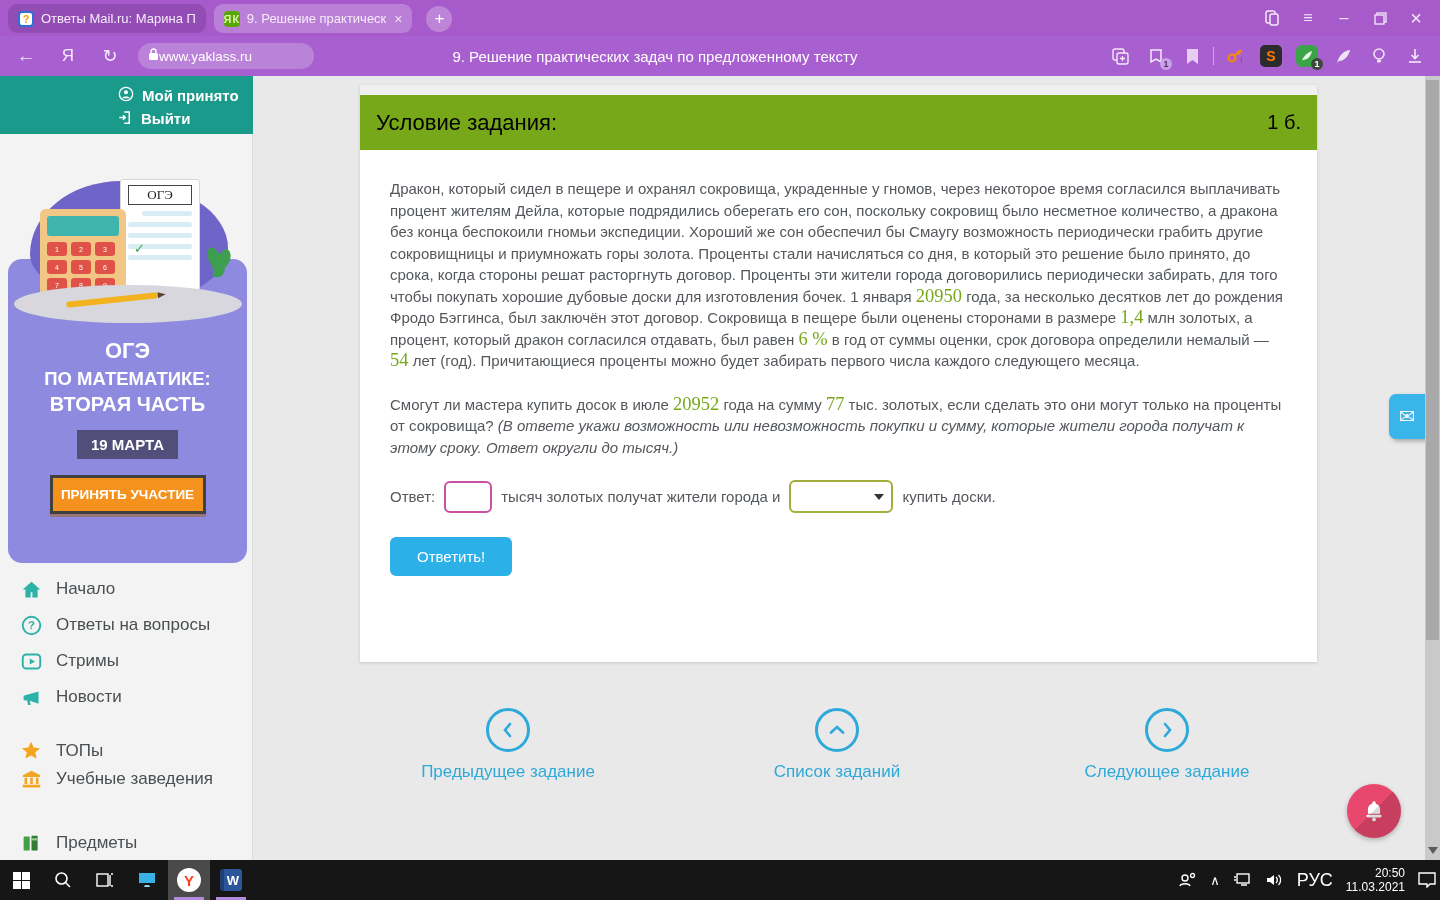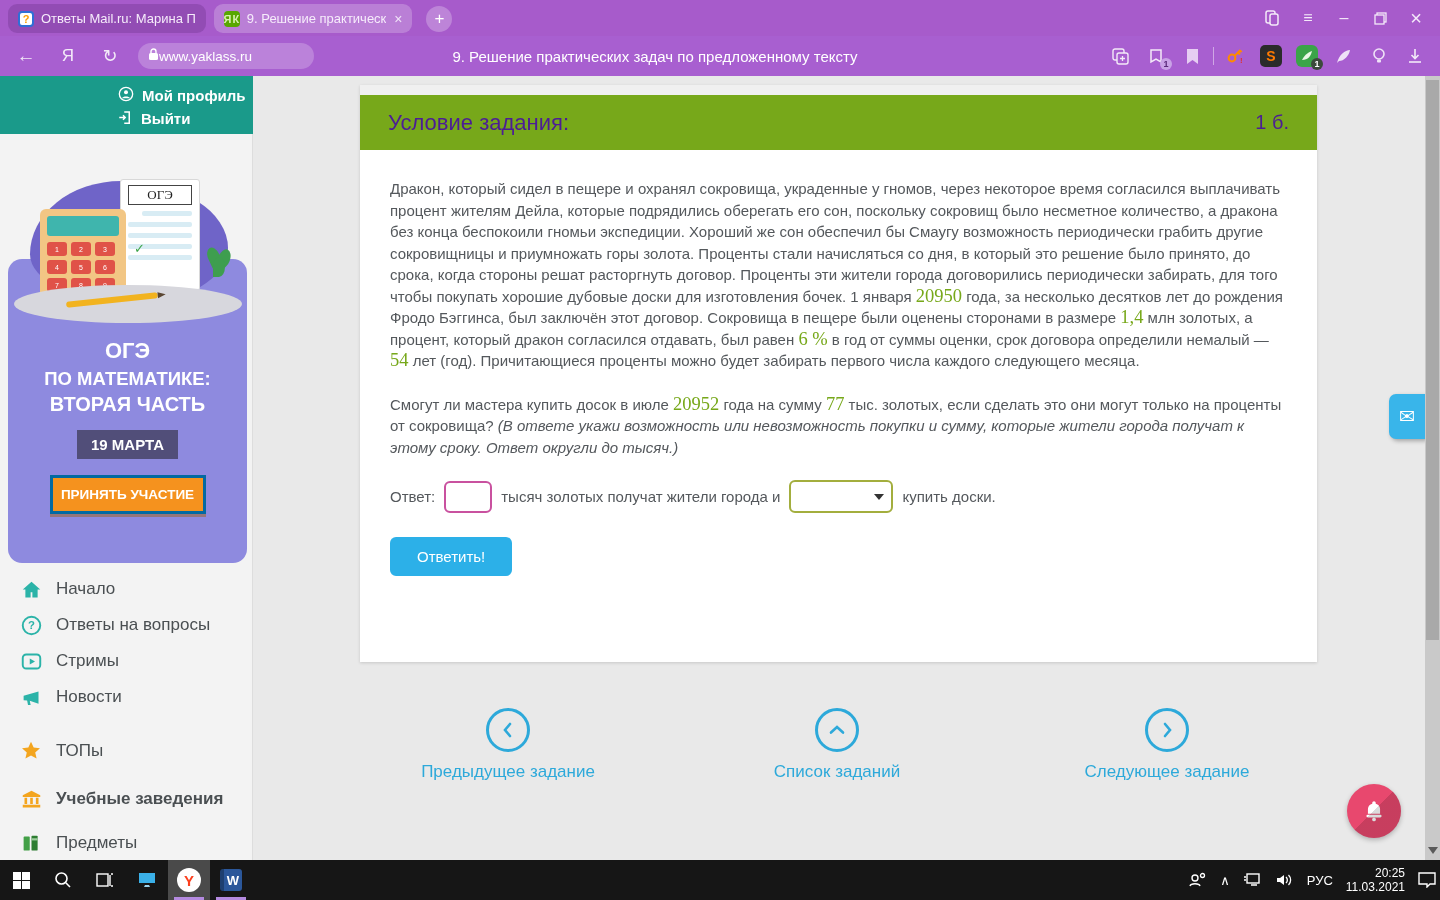--- a/index.html
+++ b/index.html
@@ -60,29 +60,29 @@
   .plant i { position:absolute; background:#3e9e4f; border-radius:50% 50% 50% 0; width:12px; height:20px; }
   .plant i:nth-child(1){ left:2px; top:0; transform:rotate(-25deg); }
   .plant i:nth-child(2){ left:12px; top:2px; transform:rotate(20deg); }
   .plant i:nth-child(3){ left:7px; top:10px; }
   .banner-texts { position:absolute; left:0; top:160px; width:239px; text-align:center; color:#fff; }
   .bn-stream { font-size:27px; font-weight:bold; letter-spacing:0.5px; }
   .bn-oge { font-size:22px; font-weight:bold; margin-top:9px; }
   .bn-math { font-size:18.5px; font-weight:bold; margin-top:4px; }
   .bn-part { font-size:20px; font-weight:bold; margin-top:3px; }
   .bn-date { display:inline-block; margin-top:14px; background:#514e79; padding:6px 14px; font-size:15px; font-weight:bold; }
-  .bn-cta { display:block; margin:16px auto 0; width:156px; padding:9px 0; background:#f5921e; border:3px solid #0369a1; border-radius:0; color:#fff; font-weight:bold; font-size:13.5px; text-align:center; box-shadow:0 3px 0 rgba(160,90,0,0.45); }
+  .bn-cta { display:block; margin:16px auto 0; width:156px; padding:9px 0; background:#f5921e; border:3px solid #404040; border-radius:0; color:#fff; font-weight:bold; font-size:13.5px; text-align:center; box-shadow:0 3px 0 rgba(160,90,0,0.45); }
   .menu { position:absolute; left:0; top:486px; width:253px; }
   .menu-item { position:absolute; left:0; width:253px; height:34px; display:flex; align-items:center; padding-left:20px; gap:14px; color:#4a4f52; font-size:17px; }
   .mi-icon { width:22px; height:22px; flex:0 0 22px; display:flex; align-items:center; justify-content:center; }
 
   
   .task-card { position:absolute; left:360px; top:9px; width:957px; height:577px; background:#fff; box-shadow:0 1px 3px rgba(0,0,0,0.15); }
   .card-strip { height:10px; background:#f0f0f0; }
-  .task-header { height:55px; background:#77a81a; display:flex; align-items:center; justify-content:space-between; padding:0 28px; color:#4c1d95; }
+  .task-header { height:55px; background:#77a81a; display:flex; align-items:center; justify-content:space-between; padding:0 16px; color:#000000; }
   .th-title { font-size:22px; }
   .th-points { font-size:20px; }
   .task-body { padding:28px 30px 0 30px; color:#54585c; font-size:15px; line-height:21.5px; }
   .task-body p { margin-bottom:22px; }
   .seg-num { font-family:"Liberation Serif","DejaVu Serif",serif; color:#77a81a; font-size:18.5px; line-height:21.5px; }
   .seg-italic { font-style:italic; }
   .answer-row { display:flex; align-items:center; gap:9px; margin-top:6px; font-size:15px; }
   .answer-input { width:48px; height:32px; border:2px solid #c9519f; border-radius:6px; outline:none; font-size:15px; padding:0 6px; color:#333; }
   .answer-select-wrap { position:relative; }
   .answer-select { width:104px; height:33px; border:2px solid #a3ae3e; border-radius:6px; background:#fff; appearance:none; -webkit-appearance:none; padding:0 24px 0 8px; }
@@ -104,21 +104,21 @@
   .sb-down { position:absolute; left:3px; bottom:6px; width:0; height:0; border-left:5px solid transparent; border-right:5px solid transparent; border-top:7px solid #5a5a5a; }
 
   
   .taskbar { position:absolute; left:0; top:860px; width:1440px; height:40px; background:#161616; display:flex; align-items:center; }
   .tb-chip { width:42px; height:40px; display:flex; align-items:center; justify-content:center; position:relative; }
   .tb-chip.active { background:#4a4a4a; }
   .tb-chip.open::after { content:""; position:absolute; left:6px; bottom:0; width:30px; height:3px; background:#b48ae0; }
   .ya-circle { width:24px; height:24px; border-radius:50%; background:#fff; color:#fc3f1d; font-weight:bold; font-size:15px; display:flex; align-items:center; justify-content:center; }
   .word-sq { width:22px; height:22px; background:#2b579a; border-radius:3px; color:#fff; font-weight:bold; font-size:13px; display:flex; align-items:center; justify-content:center; border-left:4px solid #1e3f70; }
   .tray { position:absolute; right:4px; top:0; height:40px; display:flex; align-items:center; gap:13px; color:#fff; }
-  .tray-lang { font-size:13px; }
+  .tray-lang { font-size:18px; }
   .tray-clock { text-align:right; font-size:12px; line-height:14px; }
   .tray-icon { display:flex; align-items:center; justify-content:center; }
   .chev-up { color:#fff; font-size:13px; }
 </style>
 </head>
 <body>
 
 <div class="screen">
 
   <div class="tabbar">
@@ -230,21 +230,21 @@
     <aside class="sidebar">
       <div class="profile-block">
         <div class="p-row">
           <span>
             <svg width="16" height="16" viewBox="0 0 24 24">
                 <circle cx="12" cy="12" r="10" fill="none" stroke="#fff" stroke-width="2"></circle>
                 <circle cx="12" cy="9.5" r="3" fill="#fff"></circle>
                 <path d="M6 18.5c1.2-3.6 10.8-3.6 12 0" fill="#fff"></path>
               </svg>
           </span>
-          <span>Мой профиль</span>
+          <span>Мой принято</span>
         </div>
         <div class="p-row">
           <span>
             <svg width="15" height="15" viewBox="0 0 24 24">
                 <path d="M10 3h8v18h-8" fill="none" stroke="#fff" stroke-width="2.4"></path>
                 <path d="M2 12h9M8 8.5 11.5 12 8 15.5" fill="none" stroke="#fff" stroke-width="2.4"></path>
               </svg>
           </span>
           <span>Выйти</span>
         </div>
@@ -330,21 +330,21 @@
           <span>Новости</span>
         </div>
         <div class="menu-item" style="top:172px;">
           <span class="mi-icon">
             <svg width="22" height="22" viewBox="0 0 24 24">
                 <path d="M12 2l2.9 6.3 6.9.6-5.2 4.6 1.5 6.8L12 16.8 5.9 20.3l1.5-6.8L2.2 8.9l6.9-.6z" fill="#f3a51f"></path>
               </svg>
           </span>
           <span>ТОПы</span>
         </div>
-        <div class="menu-item" style="top:220px;font-weight:bold;">
+        <div class="menu-item" style="top:200px;">
           <span class="mi-icon">
             <svg width="21" height="21" viewBox="0 0 24 24">
                 <path d="M12 2 2 7v2h20V7L12 2zM4 10v7h3v-7H4zm6.5 0v7h3v-7h-3zM17 10v7h3v-7h-3zM2 18h20v3H2z" fill="#f3a51f"></path>
               </svg>
           </span>
           <span>Учебные заведения</span>
         </div>
         <div class="menu-item" style="top:264px;">
           <span class="mi-icon">
             <svg width="21" height="21" viewBox="0 0 24 24">
@@ -473,21 +473,21 @@
           </svg>
       </span>
       <span class="tray-icon">
         <svg width="19" height="16" viewBox="0 0 19 16">
             <path d="M2 6v4h3l4 3V3L5 6z" fill="#fff"></path>
             <path d="M11 5a4 4 0 0 1 0 6M13.5 3a7 7 0 0 1 0 10" fill="none" stroke="#fff" stroke-width="1.3"></path>
           </svg>
       </span>
       <span class="tray-lang">РУС</span>
       <span class="tray-clock">
-        <div>20:25</div>
+        <div>20:50</div>
         <div>11.03.2021</div>
       </span>
       <span class="tray-icon">
         <svg width="18" height="16" viewBox="0 0 18 16">
             <path d="M1 1h16v11h-5l-3 3v-3H1z" fill="none" stroke="#fff" stroke-width="1.4"></path>
           </svg>
       </span>
     </div>
   </div>
 

